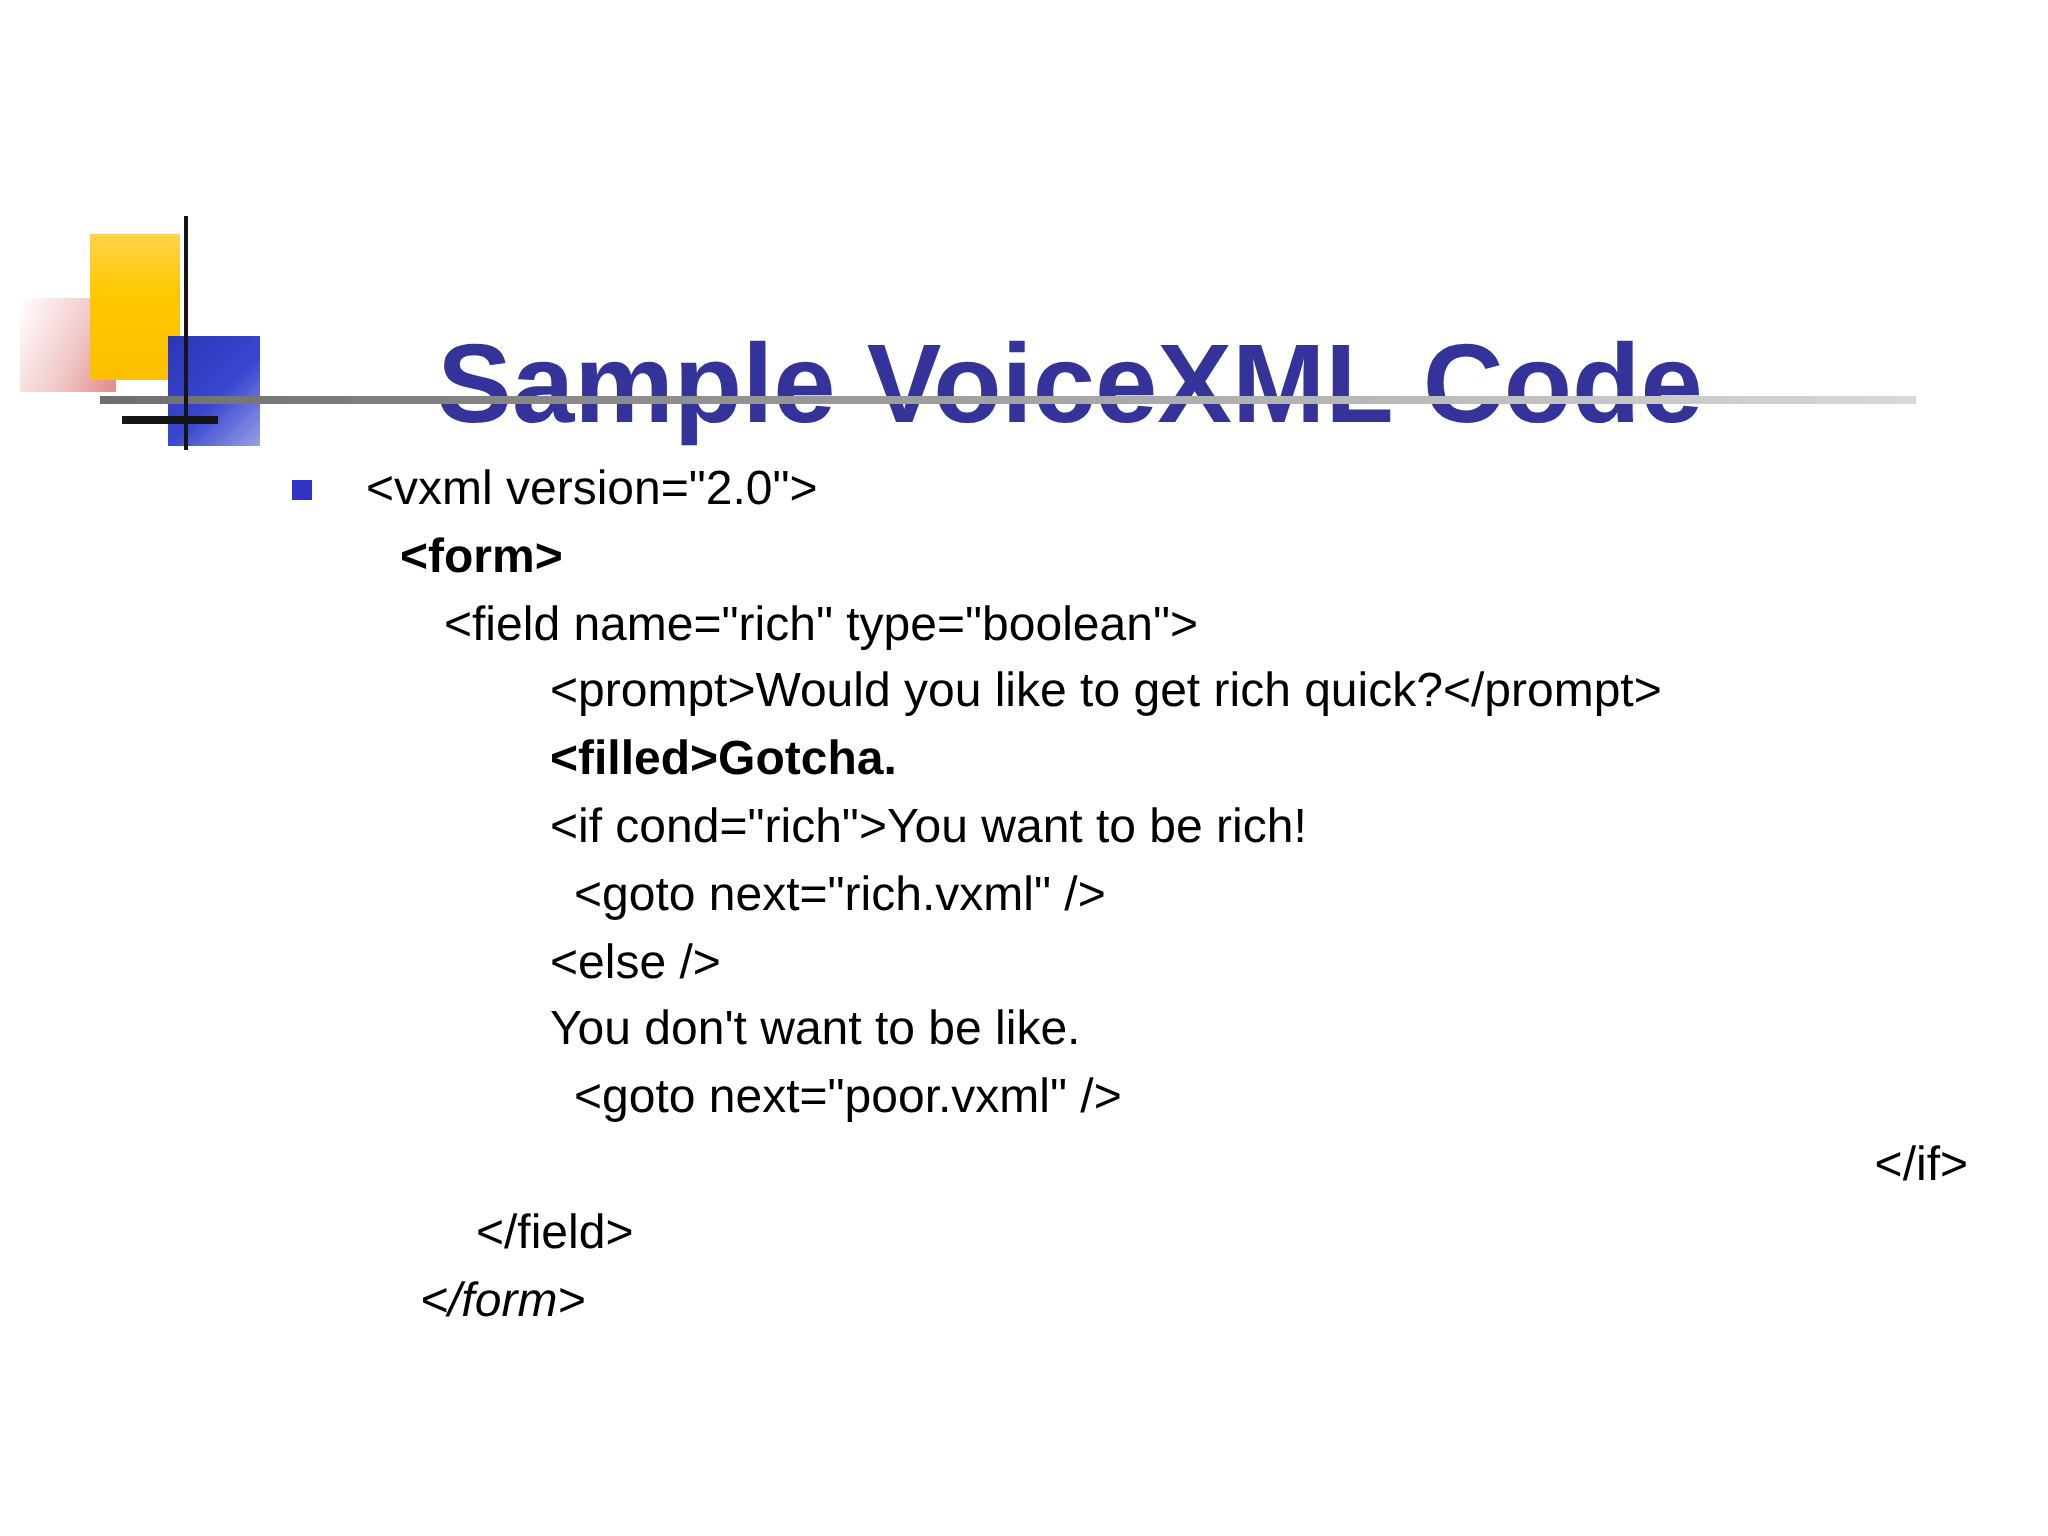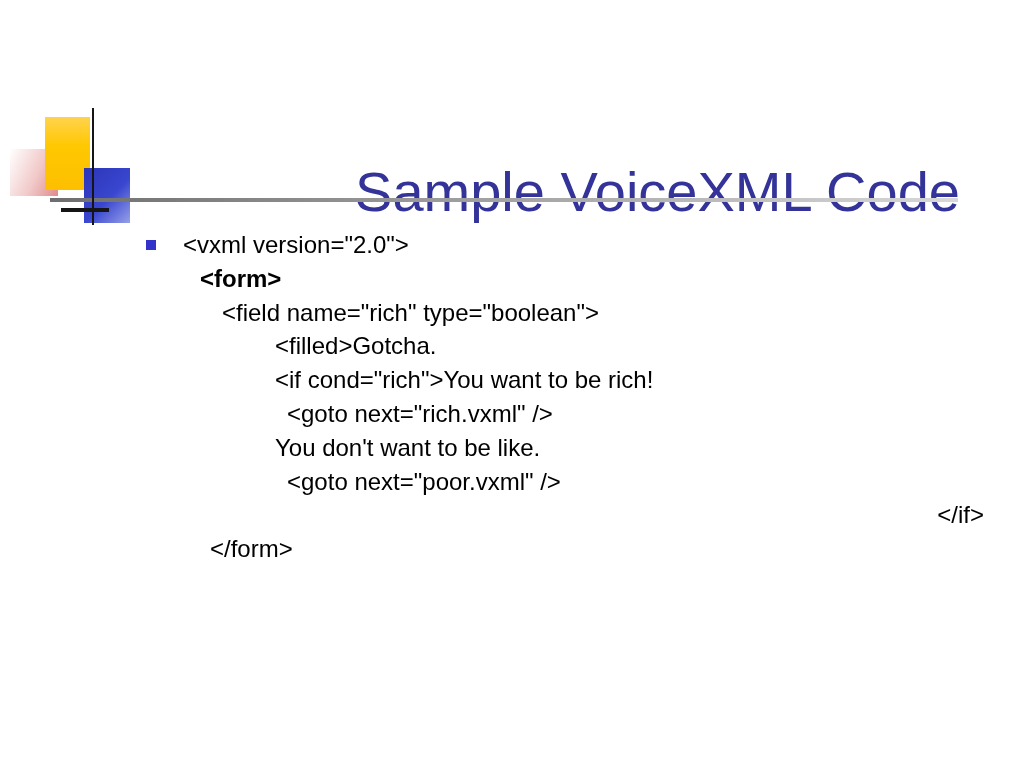--- a/index.html
+++ b/index.html
@@ -38,24 +38,24 @@
   .title-rule {
     left: 50px; top: 198px; width: 908px; height: 4px;
     background: linear-gradient(to right, #6e6e6e 0%, #a8a8a8 55%, #d8d8d8 100%);
     z-index: 4;
   }
 
   
   .slide-title {
     position: absolute;
     left: 110px; top: 124px; width: 850px;
-    text-align: right;
+    text-align: center;
     font-size: 56px;
     line-height: 60px;
-    font-weight: 400;
+    font-weight: 700;
     color: #333399;
     white-space: nowrap;
   }
 
   
   .code-block {
     position: absolute;
     left: 144px;
     top: 228px;
     width: 840px;
@@ -84,20 +84,23 @@
 <div class="deco vertical-line"></div>
 <div class="deco short-cross-line"></div>
 <div class="deco title-rule"></div>
 
 <h1 class="slide-title" style="color: rgb(51, 51, 153);">Sample VoiceXML Code</h1>
 
 <div class="code-block">
     <div class="code-line" style="padding-left: 39px;"><span class="bullet" style="background: rgb(51, 51, 204);"></span><span>&lt;vxml version="2.0"&gt;</span></div>
     <div class="code-line" style="padding-left: 56px; font-weight: bold;"><span>&lt;form&gt;</span></div>
     <div class="code-line" style="padding-left: 78px;"><span>&lt;field name="rich" type="boolean"&gt;</span></div>
-    <div class="code-line" style="padding-left: 131px;"><span>&lt;filled&gt;Gotcha.</span></div>
+    <div class="code-line" style="padding-left: 131px;"><span>&lt;prompt&gt;Would you like to get rich quick?&lt;/prompt&gt;</span></div>
+    <div class="code-line" style="padding-left: 131px; font-weight: bold;"><span>&lt;filled&gt;Gotcha.</span></div>
     <div class="code-line" style="padding-left: 131px;"><span>&lt;if cond="rich"&gt;You want to be rich!</span></div>
     <div class="code-line" style="padding-left: 143px;"><span>&lt;goto next="rich.vxml" /&gt;</span></div>
+    <div class="code-line" style="padding-left: 131px;"><span>&lt;else /&gt;</span></div>
     <div class="code-line" style="padding-left: 131px;"><span>You don't want to be like.</span></div>
     <div class="code-line" style="padding-left: 143px;"><span>&lt;goto next="poor.vxml" /&gt;</span></div>
     <div class="code-line" style="padding-left: 143px; text-align: right;"><span>&lt;/if&gt;</span></div>
-    <div class="code-line" style="padding-left: 66px;"><span>&lt;/form&gt;</span></div>
+    <div class="code-line" style="padding-left: 94px;"><span>&lt;/field&gt;</span></div>
+    <div class="code-line" style="padding-left: 66px; font-style: italic;"><span>&lt;/form&gt;</span></div>
   </div>
 
 </body></html>

